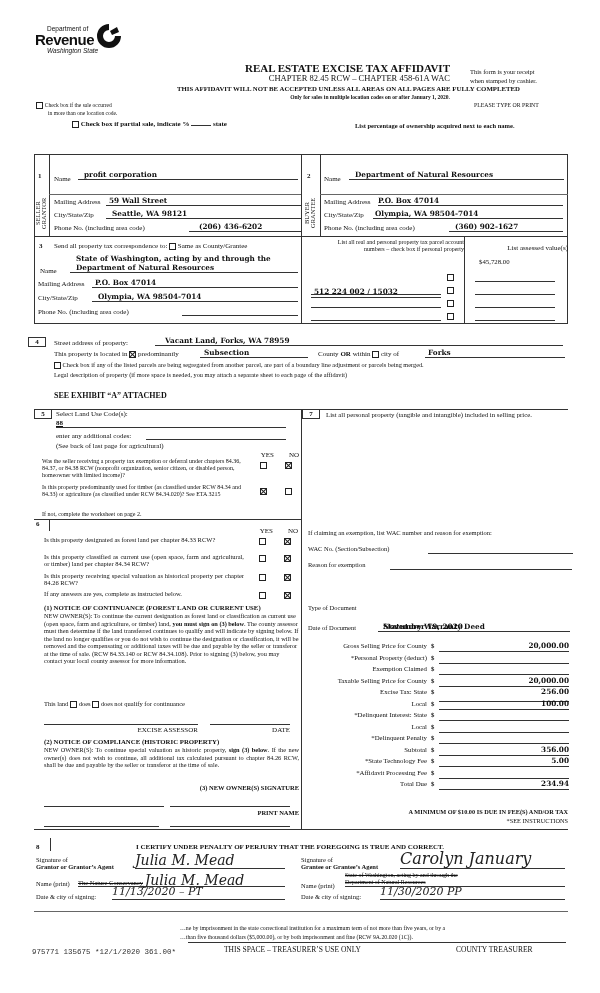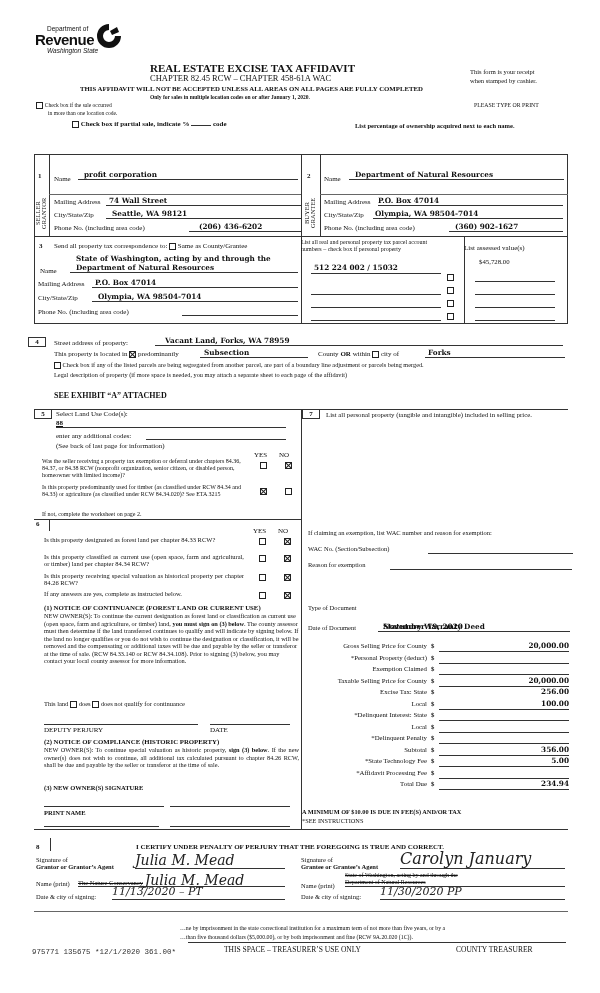--- a/index.html
+++ b/index.html
@@ -15,21 +15,21 @@
   .hline { position: absolute; height: 1px; background: #333; }
   .vline { position: absolute; width: 1px; background: #333; }
   .fill { font-family: "DejaVu Serif", serif; font-weight: bold; font-size: 7.3px; }
   .vert { writing-mode: vertical-rl; transform: rotate(180deg); font-size: 6.5px; line-height: 0.95; text-align: center; }
   .num { font-weight: bold; font-size: 7px; }
   .numbox { position:absolute; border:1px solid #333; width: 18px; height: 10px; text-align:center; font-weight:bold; font-size:7px; line-height:9px; }
   .sig { font-family: "DejaVu Serif", serif; font-style: italic; font-size: 14px; color: #222; }
   .strike { text-decoration: line-through; }
   .mono { font-family: "Liberation Mono", "DejaVu Sans Mono", monospace; }
   .right { text-align: right; }
-  .center { text-align: left; }
+  .center { text-align: right; }
 </style>
 </head>
 <body>
 
 <div class="abs" style="left:35px;top:22px;width:100px;height:36px;">
   <div class="abs" style="left:12px;top:3px;font-family:'Liberation Sans',sans-serif;font-size:6.5px;">Department of</div>
   <div class="abs" style="left:0;top:9px;font-family:'Liberation Sans',sans-serif;font-size:15px;font-weight:bold;letter-spacing:-0.5px;">Revenue</div>
   <div class="abs" style="left:12px;top:25px;font-family:'Liberation Sans',sans-serif;font-size:6.5px;font-style:italic;">Washington State</div>
   <svg class="abs" style="left:60px;top:0px;" width="28" height="28" viewBox="0 0 28 28">
     <path d="M14 2 A12 12 0 1 0 26 14 L20 14 A6 6 0 1 1 14 8 Z" fill="#111"></path>
@@ -48,38 +48,38 @@
 <div class="abs" style="left:36px;top:101px;">
   <span class="bx"></span>
   <span style="font-size:5.5px;">Check box if the sale occurred</span>
 </div>
 <div class="abs" style="left:48px;top:110px;font-size:5.5px;">in more than one location code.</div>
 
 <div class="abs" style="left:72px;top:120px;font-size:7px;">
   <span class="bx"></span>
   <span class="b">Check box if partial sale, indicate %</span>
   <span class="line" style="display:inline-block;width:20px;"></span>
-  <span class="b">code</span>
+  <span class="b">state</span>
 </div>
 <div class="abs b" style="left:355px;top:122px;font-size:6.5px;">List percentage of ownership acquired next to each name.</div>
 
 <div class="abs" style="left:34px;top:154px;width:534px;height:170px;border:1px solid #333;"></div>
 <div class="vline" style="left:301px;top:154px;height:170px;"></div>
 
 <div class="abs" style="left:34px;top:154px;width:267px;height:82px;">
   <div class="abs num" style="left:4px;top:18px;">1</div>
   <div class="vline" style="left:15px;top:0;height:82px;"></div>
   <div class="abs vert" style="left:1px;top:40px;height:38px;">
     <span>SELLER</span><br><span>GRANTOR</span>
   </div>
   <div class="abs" style="left:20px;top:21px;">Name</div>
   <div class="abs fill line" style="left:44px;top:17px;width:220px;padding-left:6px;">profit corporation</div>
   <div class="hline" style="left:15px;top:40px;width:252px;background:#666;"></div>
   <div class="abs" style="left:20px;top:44px;">Mailing Address</div>
-  <div class="abs fill line" style="left:72px;top:43px;width:195px;padding-left:3px;">74 Wall Street</div>
+  <div class="abs fill line" style="left:72px;top:43px;width:195px;padding-left:3px;">59 Wall Street</div>
   <div class="abs" style="left:20px;top:57px;">City/State/Zip</div>
   <div class="abs fill line" style="left:72px;top:56px;width:195px;padding-left:6px;">Seattle, WA 98121</div>
   <div class="abs" style="left:20px;top:70px;">Phone No. (including area code)</div>
   <div class="abs fill line" style="left:155px;top:69px;width:112px;padding-left:10px;">(206) 436-6202</div>
 </div>
 
 <div class="abs" style="left:301px;top:154px;width:267px;height:82px;">
   <div class="abs num" style="left:6px;top:18px;">2</div>
   <div class="vline" style="left:19px;top:0;height:82px;"></div>
   <div class="abs vert" style="left:3px;top:40px;height:38px;">
@@ -117,21 +117,21 @@
 </div>
 
 <div class="abs" style="left:301px;top:236px;width:267px;height:88px;">
   <div class="vline" style="left:163px;top:0;height:88px;"></div>
   <div class="abs center" style="left:0;top:3px;width:163px;font-size:6px;">
     <div>List all real and personal property tax parcel account</div>
     <div>numbers – check box if personal property</div>
   </div>
   <div class="abs center" style="left:163px;top:8px;width:104px;font-size:7px;">List assessed value(s)</div>
   <div id="parcel-rows">
-      <div class="abs fill line" style="left:10px;top:28px;width:130px;height:10px;padding-left:3px;">512 224 002 / 15032</div>
+      <div class="abs fill line" style="left:10px;top:52px;width:130px;height:10px;padding-left:3px;">512 224 002 / 15032</div>
       <span class="bx abs" style="left:146px;top:38px;position:absolute;"></span>
       <div class="abs" style="left:178px;top:22px;font-size:6.8px;display:block">$45,728.00</div>
       <div class="abs line" style="left:174px;top:36px;width:80px;height:10px;"></div>
       <div class="abs fill line" style="left:10px;top:49px;width:130px;height:10px;padding-left:3px;"></div>
       <span class="bx abs" style="left:146px;top:51px;position:absolute;"></span>
       <div class="abs line" style="left:174px;top:49px;width:80px;height:10px;"></div>
       <div class="abs fill line" style="left:10px;top:62px;width:130px;height:10px;padding-left:3px;"></div>
       <span class="bx abs" style="left:146px;top:64px;position:absolute;"></span>
       <div class="abs line" style="left:174px;top:62px;width:80px;height:10px;"></div>
       <div class="abs fill line" style="left:10px;top:75px;width:130px;height:10px;padding-left:3px;"></div>
@@ -168,21 +168,21 @@
 
 <div class="hline" style="left:34px;top:409px;width:534px;"></div>
 <div class="vline" style="left:301px;top:409px;height:420px;"></div>
 <div class="hline" style="left:34px;top:829px;width:534px;"></div>
 
 <div class="numbox" style="left:34px;top:409px;">5</div>
 <div class="abs" style="left:56px;top:410px;">Select Land Use Code(s):</div>
 <div class="abs b line" style="left:56px;top:419px;width:230px;font-size:7px;text-decoration:underline;">88</div>
 <div class="abs" style="left:56px;top:432px;">enter any additional codes:</div>
 <div class="abs line" style="left:146px;top:432px;width:140px;height:8px;"></div>
-<div class="abs" style="left:56px;top:442px;">(See back of last page for information)</div>
+<div class="abs" style="left:56px;top:442px;">(See back of last page for agricultural)</div>
 
 <div class="abs center" style="left:254px;top:451px;width:20px;">YES</div>
 <div class="abs center" style="left:279px;top:451px;width:20px;">NO</div>
 <div id="land-use-qs">
     <div class="abs" style="left:42px;top:458px;width:205px;font-size:6px;line-height:1.2;">Was the seller receiving a property tax exemption or deferral under chapters 84.36, 84.37, or 84.38 RCW (nonprofit organization, senior citizen, or disabled person, homeowner with limited income)?</div>
     <span class="bx abs" style="position:absolute;left:260px;top:462px;"></span>
     <span class="bx abs x" style="position:absolute;left:285px;top:462px;"></span>
     <div class="abs" style="left:42px;top:484px;width:205px;font-size:6px;line-height:1.2;">Is this property predominantly used for timber (as classified under RCW 84.34 and 84.33) or agriculture (as classified under RCW 84.34.020)? See ETA 3215</div>
     <span class="bx abs x" style="position:absolute;left:260px;top:488px;"></span>
     <span class="bx abs" style="position:absolute;left:285px;top:488px;"></span>
@@ -217,21 +217,21 @@
 
 <div class="abs" style="left:44px;top:700px;font-size:6.5px;">
   <span>This land</span>
   <span class="bx"></span>
   <span>does</span>
   <span class="bx"></span>
   <span>does not qualify for continuance</span>
 </div>
 <div class="hline" style="left:44px;top:724px;width:154px;"></div>
 <div class="hline" style="left:210px;top:724px;width:80px;"></div>
-<div class="abs center" style="left:44px;top:726px;width:154px;">DEPUTY PERJURY</div>
+<div class="abs center" style="left:44px;top:726px;width:154px;">EXCISE ASSESSOR</div>
 <div class="abs center" style="left:210px;top:726px;width:80px;">DATE</div>
 
 <div class="abs" style="left:44px;top:738px;width:255px;font-size:6.3px;line-height:1.2;text-align:justify;">
   <div class="b" style="font-size:6.8px;">(2) NOTICE OF COMPLIANCE (HISTORIC PROPERTY)</div>
   <span>NEW OWNER(S): To continue special valuation as historic property,</span>
   <span class="b">sign (3) below</span><span>. If the new owner(s) does not wish to continue, all additional tax calculated pursuant to chapter 84.26 RCW, shall be due and payable by the seller or transferor at the time of sale.</span>
 </div>
 <div class="abs center b" style="left:44px;top:784px;width:255px;font-size:6.5px;">(3) NEW OWNER(S) SIGNATURE</div>
 <div class="hline" style="left:44px;top:806px;width:120px;"></div>
 <div class="hline" style="left:170px;top:806px;width:120px;"></div>
@@ -260,21 +260,21 @@
     <div class="abs" style="left:431px;top:653.5px;font-size:6.8px;font-weight:bold;">$</div>
     <div class="abs fill line right" style="left:439px;top:653.5px;width:130px;height:10px;"></div>
     <div class="abs right" style="left:300px;top:665px;width:127px;font-size:6.8px;">Exemption Claimed</div>
     <div class="abs" style="left:431px;top:665px;font-size:6.8px;font-weight:bold;">$</div>
     <div class="abs fill line right" style="left:439px;top:665px;width:130px;height:10px;"></div>
     <div class="abs right" style="left:300px;top:676.5px;width:127px;font-size:6.8px;">Taxable Selling Price for County</div>
     <div class="abs" style="left:431px;top:676.5px;font-size:6.8px;font-weight:bold;">$</div>
     <div class="abs fill line right" style="left:439px;top:676.5px;width:130px;height:10px;">20,000.00</div>
     <div class="abs right" style="left:300px;top:688px;width:127px;font-size:6.8px;">Excise Tax:  State</div>
     <div class="abs" style="left:431px;top:688px;font-size:6.8px;font-weight:bold;">$</div>
-    <div class="abs fill line right" style="left:439px;top:688px;width:130px;height:22px;">256.00</div>
+    <div class="abs fill line right" style="left:439px;top:688px;width:130px;height:14px;">256.00</div>
     <div class="abs right" style="left:300px;top:699.5px;width:127px;font-size:6.8px;">Local</div>
     <div class="abs" style="left:431px;top:699.5px;font-size:6.8px;font-weight:bold;">$</div>
     <div class="abs fill line right" style="left:439px;top:699.5px;width:130px;height:10px;">100.00</div>
     <div class="abs right" style="left:300px;top:711px;width:127px;font-size:6.8px;">*Delinquent Interest:  State</div>
     <div class="abs" style="left:431px;top:711px;font-size:6.8px;font-weight:bold;">$</div>
     <div class="abs fill line right" style="left:439px;top:711px;width:130px;height:10px;"></div>
     <div class="abs right" style="left:300px;top:722.5px;width:127px;font-size:6.8px;">Local</div>
     <div class="abs" style="left:431px;top:722.5px;font-size:6.8px;font-weight:bold;">$</div>
     <div class="abs fill line right" style="left:439px;top:722.5px;width:130px;height:10px;"></div>
     <div class="abs right" style="left:300px;top:734px;width:127px;font-size:6.8px;">*Delinquent Penalty</div>

